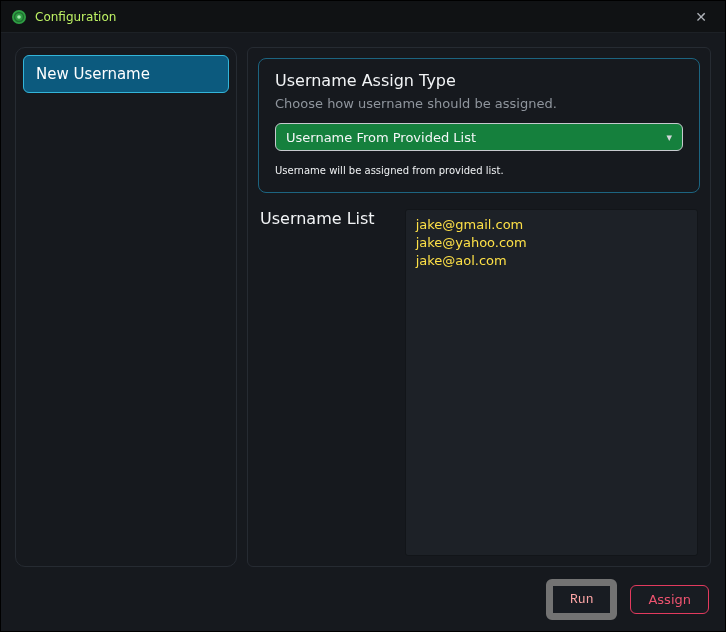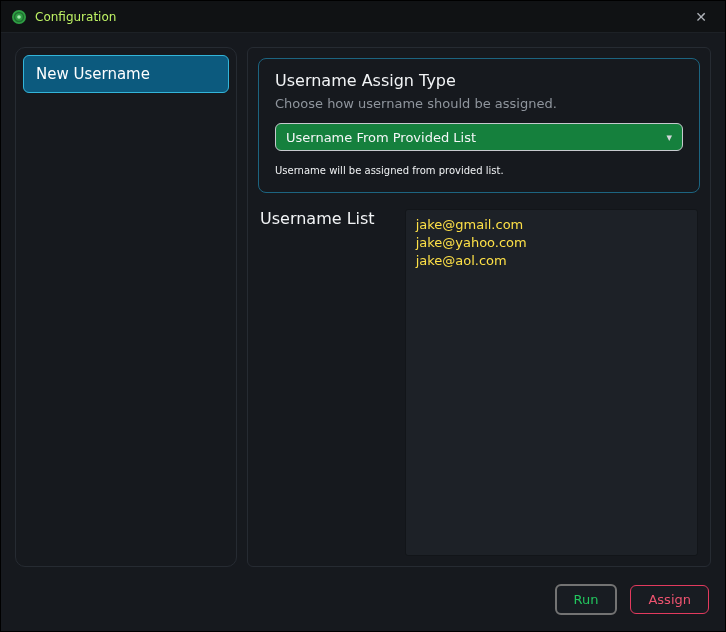--- a/index.html
+++ b/index.html
@@ -128,21 +128,21 @@
     padding: 0 16px;
   }
   .btn {
     background: #181c22;
     border-radius: 6px;
     padding: 6px 17px;
     font-size: 13px;
     font-family: "DejaVu Sans", sans-serif;
     cursor: default;
   }
-  .btn-run   { border: 2px solid #737373; color: #22c55e; }
+  .btn-run   { border: 7px solid #737373; color: #fca5a5; font-family: Liberation Mono, monospace; }
   .btn-cancel{ border: 1px solid #e23a5e; color: #ee5470; }
 </style>
 </head>
 <body>
 
 <div class="window">
 
   <div class="titlebar">
     <span class="app-icon">
       <svg width="16" height="16" viewBox="0 0 16 16">

